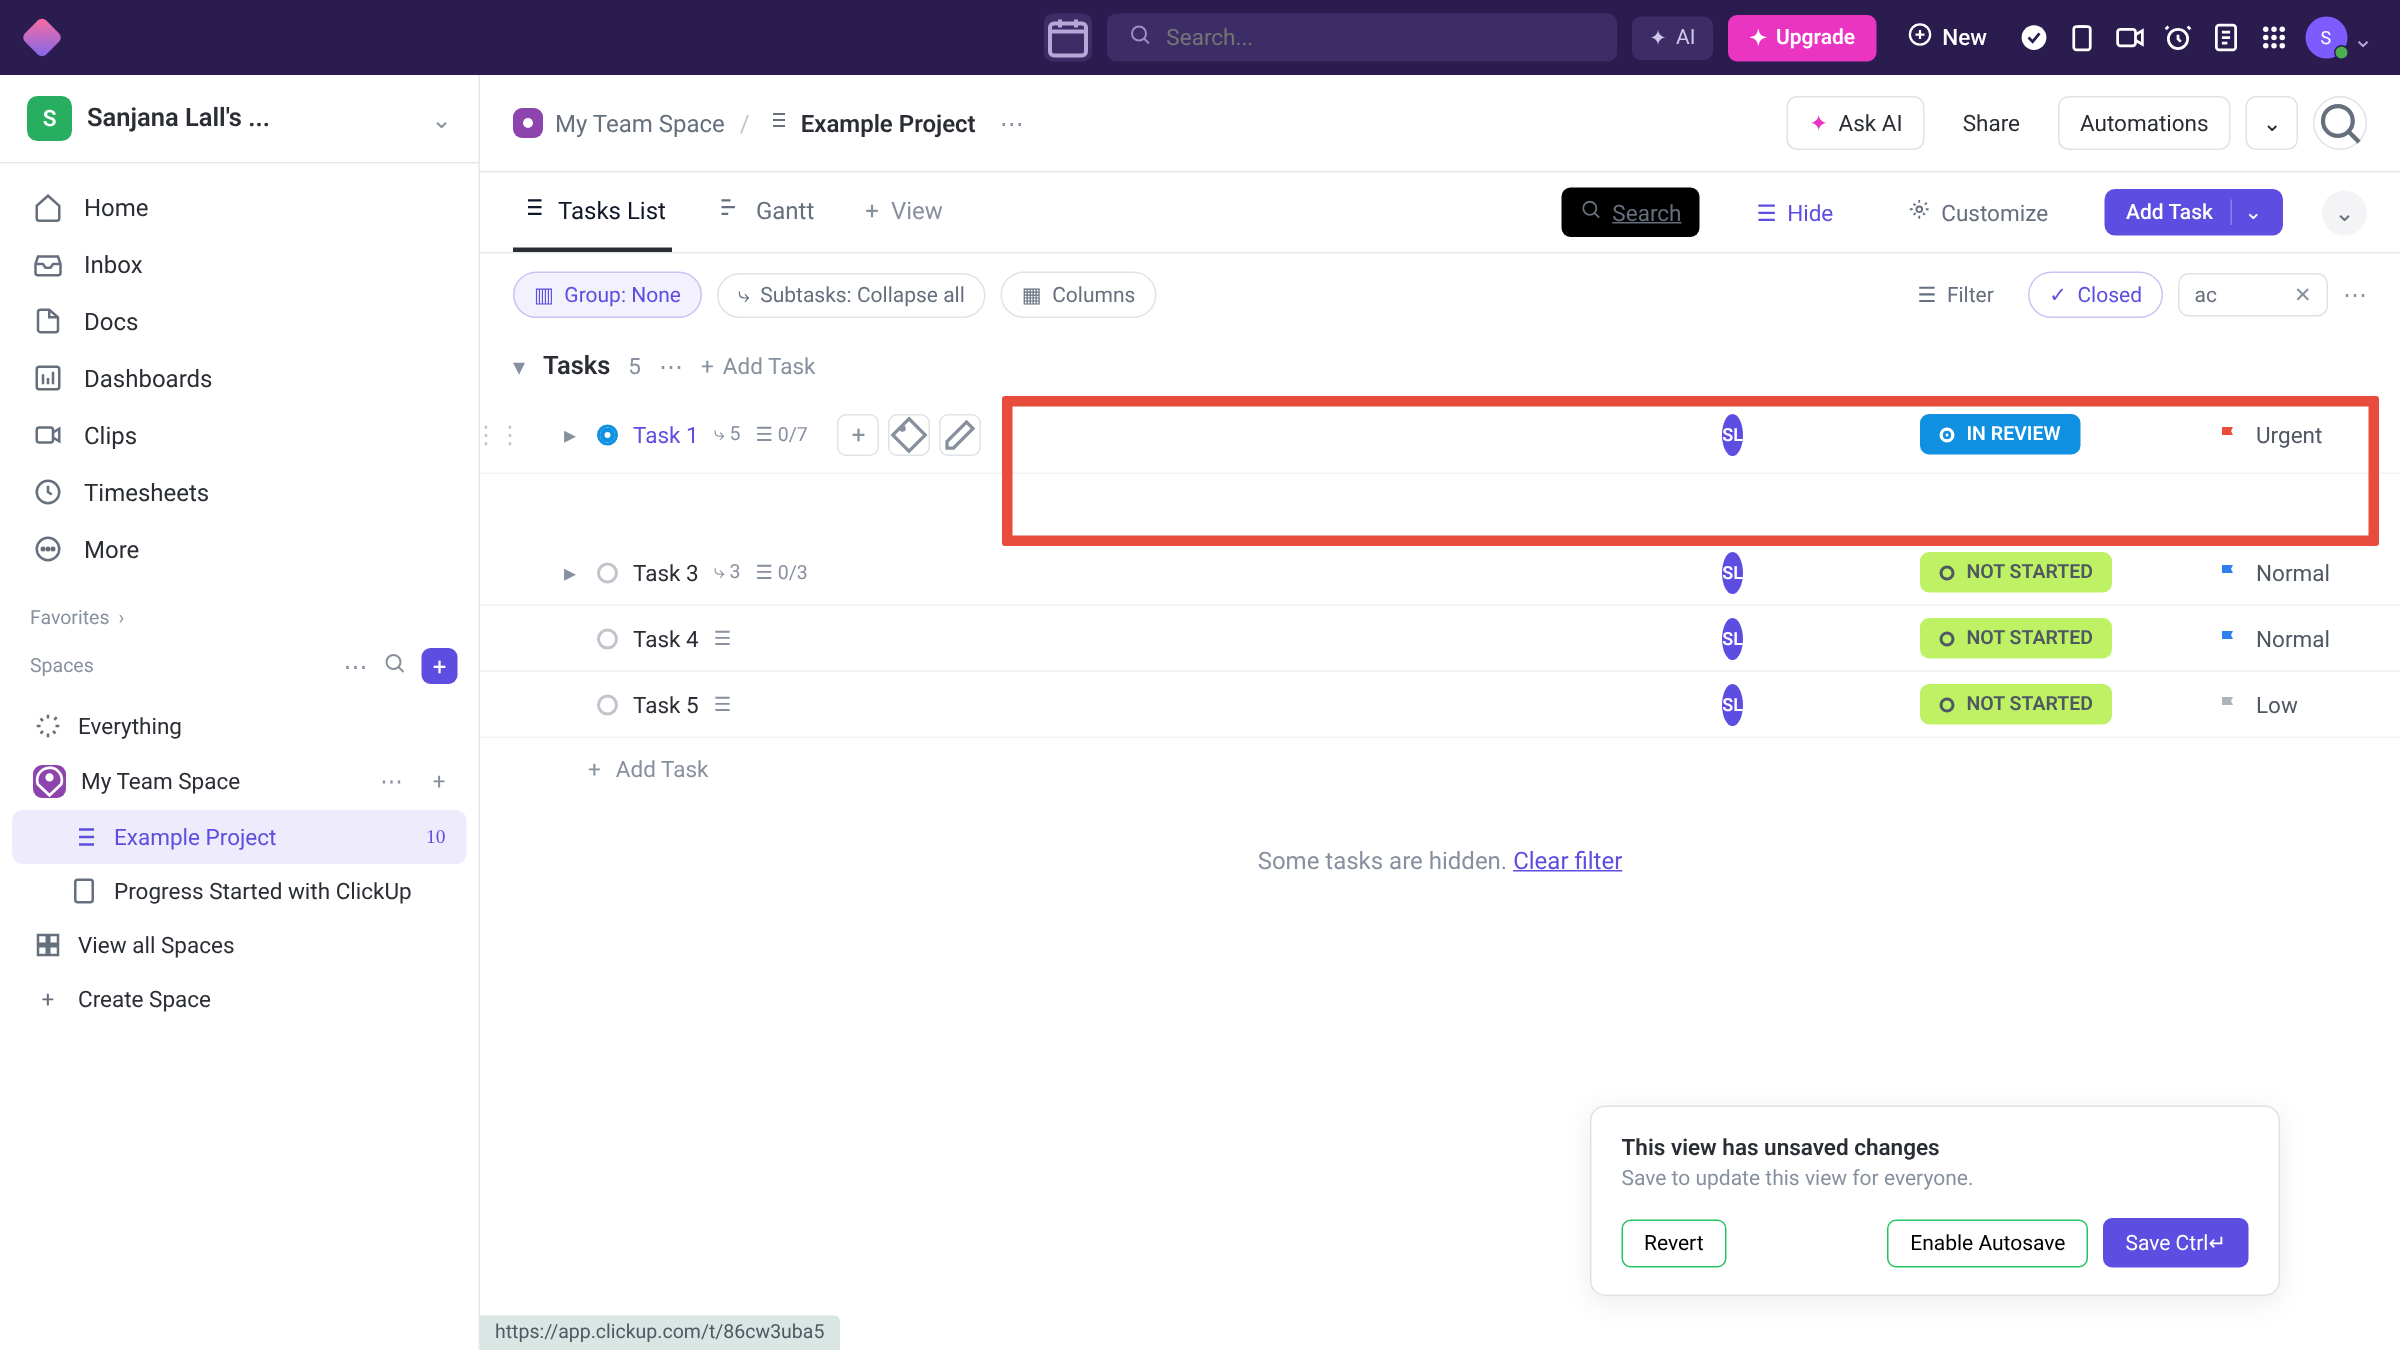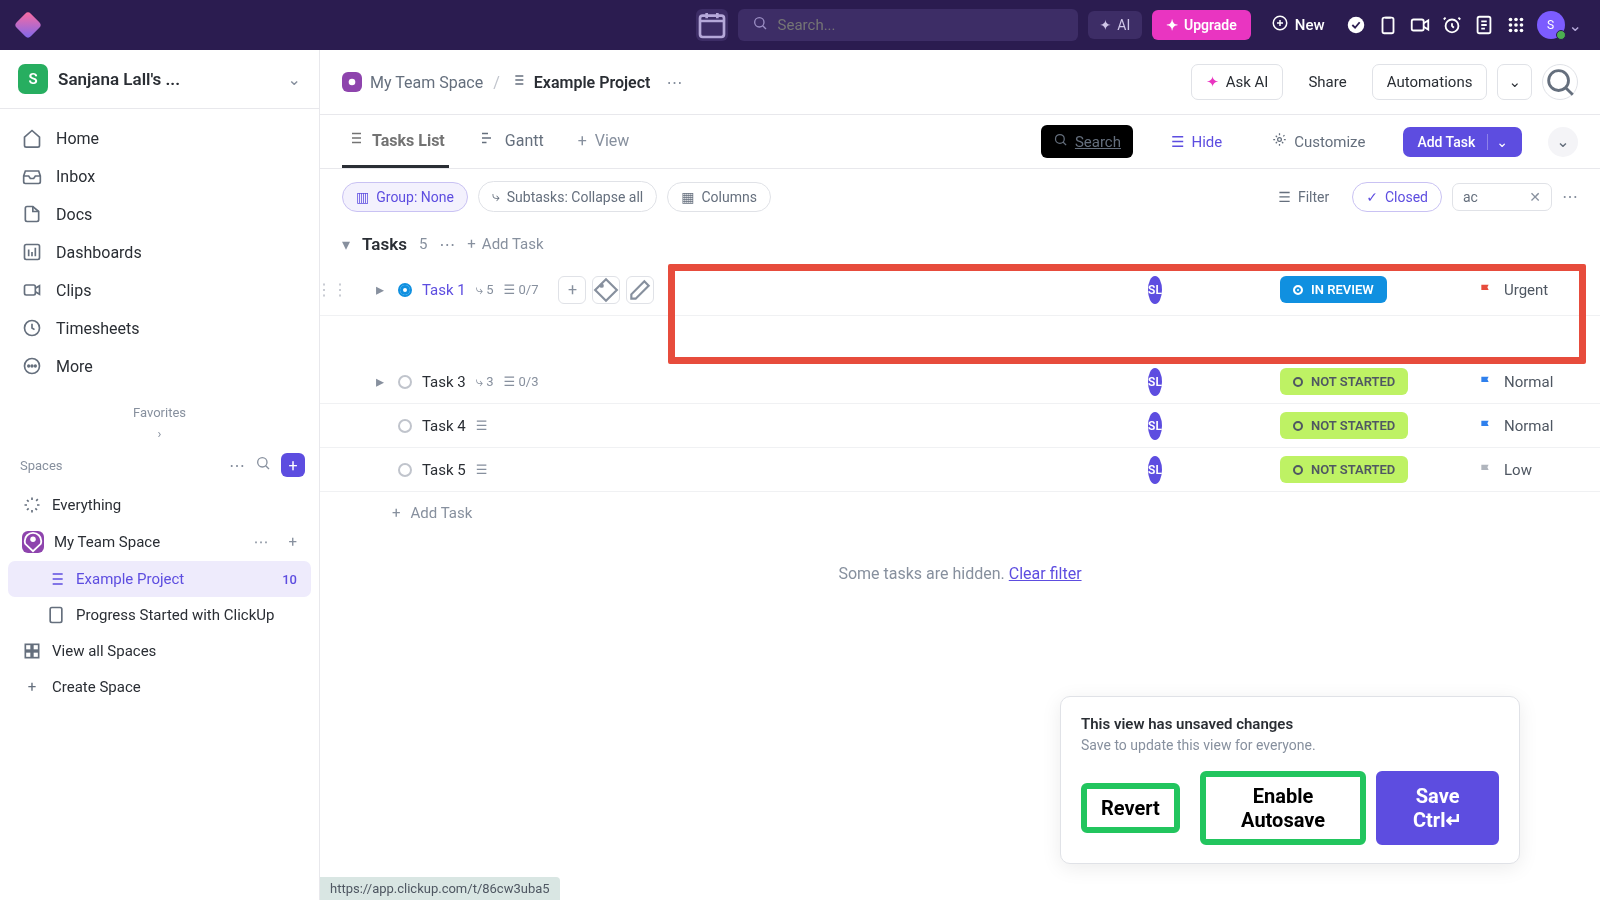--- a/index.html
+++ b/index.html
@@ -29,29 +29,29 @@
 .ws-header { display: flex; align-items: center; gap: 10px; padding: 14px 18px; border-bottom: 1px solid #e8e8ec; }
 .ws-badge { width: 30px; height: 30px; background: #27ae60; color: #fff; border-radius: 7px; display: flex; align-items: center; justify-content: center; font-weight: 600; font-size: 15px; }
 .ws-name { font-size: 17px; font-weight: 600; color: #2a2e34; flex: 1; white-space: nowrap; overflow: hidden; text-overflow: ellipsis; }
 .chev { color: #87909e; }
 
 
 .nav { padding: 10px 8px; }
 .nav-item { display: flex; align-items: center; gap: 14px; padding: 9px 14px; border-radius: 7px; color: #2a2e34; font-size: 16px; cursor: pointer; }
 .nav-icon { width: 20px; height: 20px; color: #656f7d; display: flex; align-items: center; justify-content: center; }
 
-.section-label { font-size: 13px; color: #87909e; padding: 10px 20px 6px; display: flex; align-items: center; gap: 6px; flex-direction: column; }
+.section-label { font-size: 13px; color: #87909e; padding: 10px 20px 6px; display: flex; align-items: center; gap: 6px; }
 .spaces-row { display: flex; align-items: center; padding: 6px 14px 6px 20px; }
 .spaces-row .lbl { font-size: 13px; color: #87909e; flex: 1; }
 .spaces-row .ic { color: #87909e; margin-left: 10px; cursor: pointer; }
 .add-sq { width: 24px; height: 24px; background: #5d4de0; color: #fff; border-radius: 6px; display: flex; align-items: center; justify-content: center; margin-left: 10px; }
 
 .tree-item { display: flex; align-items: center; gap: 10px; padding: 8px 14px; border-radius: 7px; font-size: 15px; color: #2a2e34; cursor: pointer; }
 .tree-item.sel { background: #eeebfc; color: #5d4de0; }
-.tree-item .badge { margin-left: auto; font-size: 13px; color: #5d4de0; font-weight: 500; }
+.tree-item .badge { margin-left: auto; font-size: 13px; color: #5d4de0; font-weight: 500; font-family: Liberation Serif, serif; }
 .tree-item .dots { margin-left: auto; color: #87909e; }
 .space-icon { width: 22px; height: 22px; background: #8e44ad; border-radius: 6px; display: flex; align-items: center; justify-content: center; color: #fff; }
 .indent { padding-left: 38px; }
 .indent2 { padding-left: 38px; }
 
 
 .crumb-row { display: flex; align-items: center; padding: 14px 22px; border-bottom: 1px solid #e8e8ec; gap: 10px; }
 .crumb { display: flex; align-items: center; gap: 8px; color: #656f7d; font-size: 16px; }
 .crumb.bold { color: #2a2e34; font-weight: 600; }
 .crumb-sep { color: #c0c4cc; }
@@ -60,21 +60,21 @@
 .hdrbtn { display: flex; align-items: center; gap: 7px; padding: 8px 14px; border-radius: 7px; font-size: 15px; color: #2a2e34; cursor: pointer; border: 1px solid transparent; }
 .hdrbtn.outlined { border-color: #e0e2e7; }
 .hdrbtn .ic { color: #656f7d; }
 .hdrbtn.ai .ic { color: #e935c1; }
 .hdrbtn.drop { border-color: #e0e2e7; padding: 8px 10px; }
 .circ-btn { width: 36px; height: 36px; border: 1px solid #e0e2e7; border-radius: 50%; display: flex; align-items: center; justify-content: center; color: #656f7d; }
 
 
 .viewtabs { display: flex; align-items: center; padding: 0 22px; border-bottom: 1px solid #e8e8ec; gap: 26px; }
 .vtab { display: flex; align-items: center; gap: 8px; padding: 14px 4px; color: #656f7d; font-size: 16px; border-bottom: 3px solid transparent; cursor: pointer; }
-.vtab.active { color: #737373; font-weight: 700; border-bottom-color: #2a2e34; text-align: right; }
+.vtab.active { color: #0f172a; font-weight: 400; border-bottom-color: #2a2e34; text-align: right; }
 .vtab.add { color: #87909e; }
 .vt-spacer { flex: 1; }
 .vtab-r { display: flex; align-items: center; gap: 7px; padding: 7px 12px; border-radius: 6px; color: #656f7d; font-size: 15px; cursor: pointer; }
 .vtab-r.light { background: #000000; text-decoration: underline; }
 .addtask-btn { background: #5d4de0; color: #fff; padding: 7px 14px; border-radius: 7px; font-size: 14px; font-weight: 500; display: flex; align-items: center; gap: 8px; }
 .addtask-btn .dd { border-left: 1px solid rgba(255,255,255,0.3); padding-left: 8px; margin-left: 4px; }
 .more-circ { width: 30px; height: 30px; background: #f4f4f7; border-radius: 50%; display: flex; align-items: center; justify-content: center; color: #656f7d; }
 
 
 .toolbar { display: flex; align-items: center; padding: 12px 22px; gap: 10px; }
@@ -124,21 +124,21 @@
 .addrow { display: flex; align-items: center; gap: 10px; padding: 12px 22px 12px 72px; color: #87909e; font-size: 15px; cursor: pointer; }
 
 .hidden-msg { text-align: center; padding: 30px; font-size: 16px; color: #87909e; }
 .hidden-msg a { color: #5d4de0; text-decoration: underline; cursor: pointer; }
 
 
 .toast { position: absolute; right: 80px; bottom: 36px; background: #fff; border: 1px solid #e0e2e7; border-radius: 10px; padding: 18px 20px; width: 460px; box-shadow: 0 4px 20px rgba(0,0,0,0.08); }
 .toast .t1 { font-weight: 600; font-size: 15px; color: #2a2e34; margin-bottom: 4px; }
 .toast .t2 { font-size: 14px; color: #87909e; margin-bottom: 18px; }
 .toast .btns { display: flex; align-items: center; gap: 10px; }
-.toast .btn { padding: 7px 14px; border-radius: 6px; font-size: 20px; border: 6px solid #22c55e; background: #fff; cursor: pointer; font-weight: bold; }
+.toast .btn { padding: 7px 14px; border-radius: 6px; font-size: 14px; border: 1px solid #22c55e; background: #fff; cursor: pointer; }
 .toast .btn.pri { background: #5d4de0; color: #fff; border-color: #5d4de0; }
 .toast .sp { flex: 1; }
 
 .statusbar { position: absolute; bottom: 0; left: 0; background: #d9e6e3; padding: 4px 10px; font-size: 13px; color: #4f5762; border-radius: 0 4px 0 0; }
 
 svg { width: 100%; height: 100%; }
 </style>
 </head>
 <body>
 

